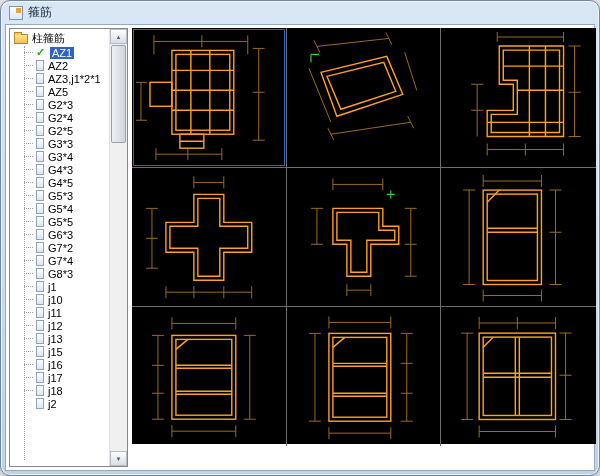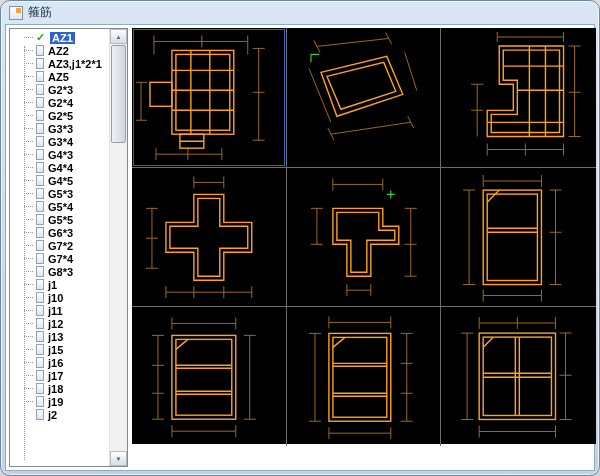--- a/index.html
+++ b/index.html
@@ -23,21 +23,21 @@
   .folder-icon::before{content:"";position:absolute;left:-1px;top:-3px;width:6px;height:2px;
     background:#f7cd62;border:1px solid #b08a28;border-bottom:none;}
   .tree-row{display:flex;align-items:center;height:13px;padding-left:26px;position:relative;
     font-size:11px;color:#000;white-space:nowrap;cursor:default;}
   .tree-row .stub{position:absolute;left:14px;top:6px;width:9px;border-top:1px dotted #9a9a9a;}
   .doc-icon{width:8px;height:11px;margin-right:4px;background:linear-gradient(#ffffff,#dde6f1);
     border:1px solid #8fa3b8;box-sizing:border-box;flex:0 0 auto;}
   .check-icon{display:none;width:12px;margin-right:2px;color:var(--check_green,#1faa1f);
     font-weight:bold;font-size:11px;line-height:11px;flex:0 0 auto;}
   .tree-row.checked .check-icon{display:inline-block;}
-  .row-label{line-height:12px;font-weight:bold;}
+  .row-label{line-height:12px;}
   .row-label.selected{background:var(--selection,#2e63c8);color:#fff;padding:0 2px;}
 
   
   .sb{width:17px;background:#f0f0f0;border-left:1px solid #e2e2e2;display:flex;flex-direction:column;}
   .sb-btn{height:15px;background:linear-gradient(#fefefe,#d7dde4);border:1px solid #b5bcc4;
     box-sizing:border-box;font-size:6px;color:#4f6075;display:flex;align-items:center;justify-content:center;}
   .sb-thumb{height:96px;margin:1px 1px;background:linear-gradient(90deg,#eef1f4,#cfd6dd);
     border:1px solid #96a1ad;border-radius:2px;}
   .sb-track{flex:1;}
 
@@ -58,20 +58,24 @@
 
 <div class="window">
   <div class="titlebar">
     <span class="app-icon"></span>
     <span class="title">箍筋</span>
   </div>
   <div class="client">
 
     <div class="tree-panel">
       <div class="tree-rows">
+        <div class="tree-root">
+          <span class="folder-icon"></span>
+          <span class="root-label">柱箍筋</span>
+        </div>
         <div id="tree-items">
             <div class="tree-row checked">
     <span class="stub"></span>
     <span class="check-icon">✓</span>
 
     <span class="row-label selected">AZ1</span>
   </div>
             <div class="tree-row">
     <span class="stub"></span>
 
@@ -123,26 +127,20 @@
             <div class="tree-row">
     <span class="stub"></span>
 
     <span class="doc-icon"></span>
     <span class="row-label">G4*3</span>
   </div>
             <div class="tree-row">
     <span class="stub"></span>
 
     <span class="doc-icon"></span>
-    <span class="row-label">G4*4</span>
-  </div>
-            <div class="tree-row">
-    <span class="stub"></span>
-
-    <span class="doc-icon"></span>
     <span class="row-label">G4*5</span>
   </div>
             <div class="tree-row">
     <span class="stub"></span>
 
     <span class="doc-icon"></span>
     <span class="row-label">G5*3</span>
   </div>
             <div class="tree-row">
     <span class="stub"></span>
@@ -226,26 +224,20 @@
     <span class="stub"></span>
 
     <span class="doc-icon"></span>
     <span class="row-label">j17</span>
   </div>
             <div class="tree-row">
     <span class="stub"></span>
 
     <span class="doc-icon"></span>
     <span class="row-label">j18</span>
-  </div>
-            <div class="tree-row">
-    <span class="stub"></span>
-
-    <span class="doc-icon"></span>
-    <span class="row-label">j19</span>
   </div>
             <div class="tree-row">
 
     <span class="doc-icon"></span>
     <span class="row-label">j2</span>
   </div>
           </div>
       </div>
       <div class="sb">
         <div class="sb-btn">▲</div>

